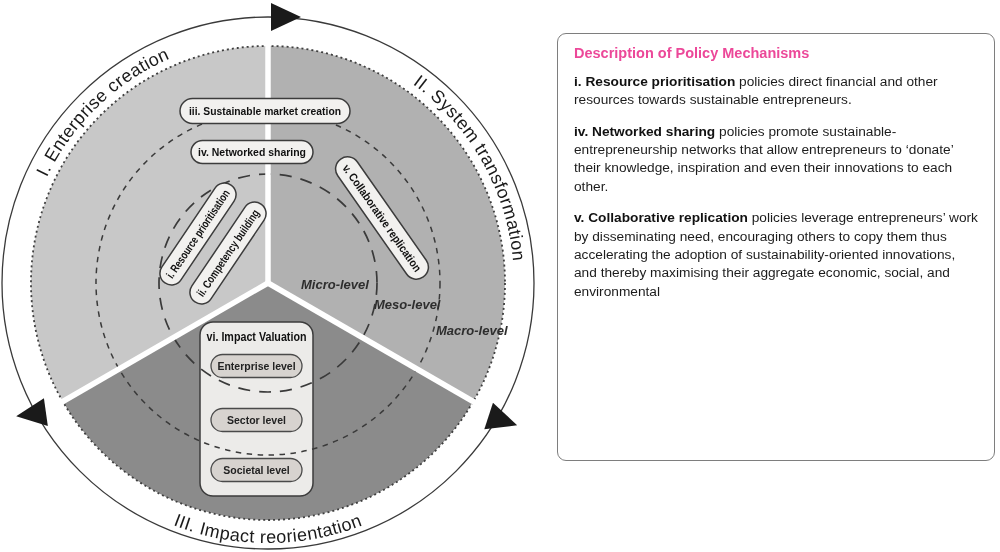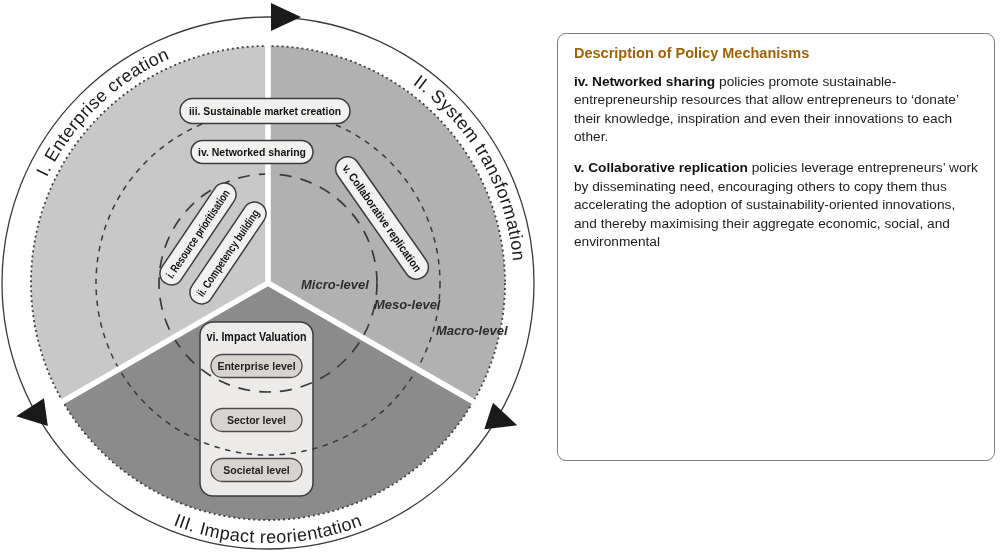--- a/index.html
+++ b/index.html
@@ -5,21 +5,21 @@
   html,body{margin:0;padding:0;background:#ffffff;}
   body{font-family:"Liberation Sans",sans-serif;color:#1c1c1c;}
   .stage{position:relative;width:1000px;height:552px;background:#ffffff;overflow:hidden;}
   .wheel{position:absolute;left:0;top:0;}
 
   .panel{
     position:absolute;left:557px;top:33px;width:438px;height:428px;
     box-sizing:border-box;border:1.5px solid #7e7e7e;border-radius:9px;
     background:#ffffff;padding:11px 16px 10px 16px;
   }
-  .panel h2{font-size:14.5px;margin:0 0 12px 0;color:#a16207;}
+  .panel h2{font-size:14.5px;margin:0 0 12px 0;color:#ec4899;}
   .panel p{font-size:13.7px;line-height:1.34;margin:0 0 13px 0;color:#1c1c1c;}
   .panel p b{color:#111;}
 
   
   .arc-label{font-size:18px;fill:#1a1a1a;letter-spacing:.4px;}
   .pill-label{font-size:11.5px;font-weight:bold;fill:#111;}
   .level-label{font-size:13px;font-weight:bold;font-style:italic;fill:#2e2e2e;}
   .box-title{font-size:12px;font-weight:bold;fill:#111;}
   .box-pill-label{font-size:10.5px;font-weight:bold;fill:#222;}
 </style>
@@ -110,22 +110,23 @@
     </g>
 
     <text class="level-label" x="301" y="289">Micro-level</text>
     <text class="level-label" x="374" y="308.5">Meso-level</text>
     <text class="level-label" x="436" y="334.5">Macro-level</text>
   </svg>
 
   <div class="panel">
     <h2>Description of Policy Mechanisms</h2>
 
+    <p><b>i. Resource prioritisation</b><span> policies direct financial and other resources towards sustainable entrepreneurs.</span></p>
 
 
 
-    <p><b>iv. Networked sharing</b><span> policies promote sustainable-entrepreneurship resources that allow entrepreneurs to ‘donate’ their knowledge, inspiration and even their innovations to each other.</span></p>
+    <p><b>iv. Networked sharing</b><span> policies promote sustainable-entrepreneurship networks that allow entrepreneurs to ‘donate’ their knowledge, inspiration and even their innovations to each other.</span></p>
 
     <p><b>v. Collaborative replication</b><span> policies leverage entrepreneurs’ work by disseminating need, encouraging others to copy them thus accelerating the adoption of sustainability-oriented innovations, and thereby maximising their aggregate economic, social, and environmental</span></p>
 
   </div>
 
 </div>
 
 </body></html>

